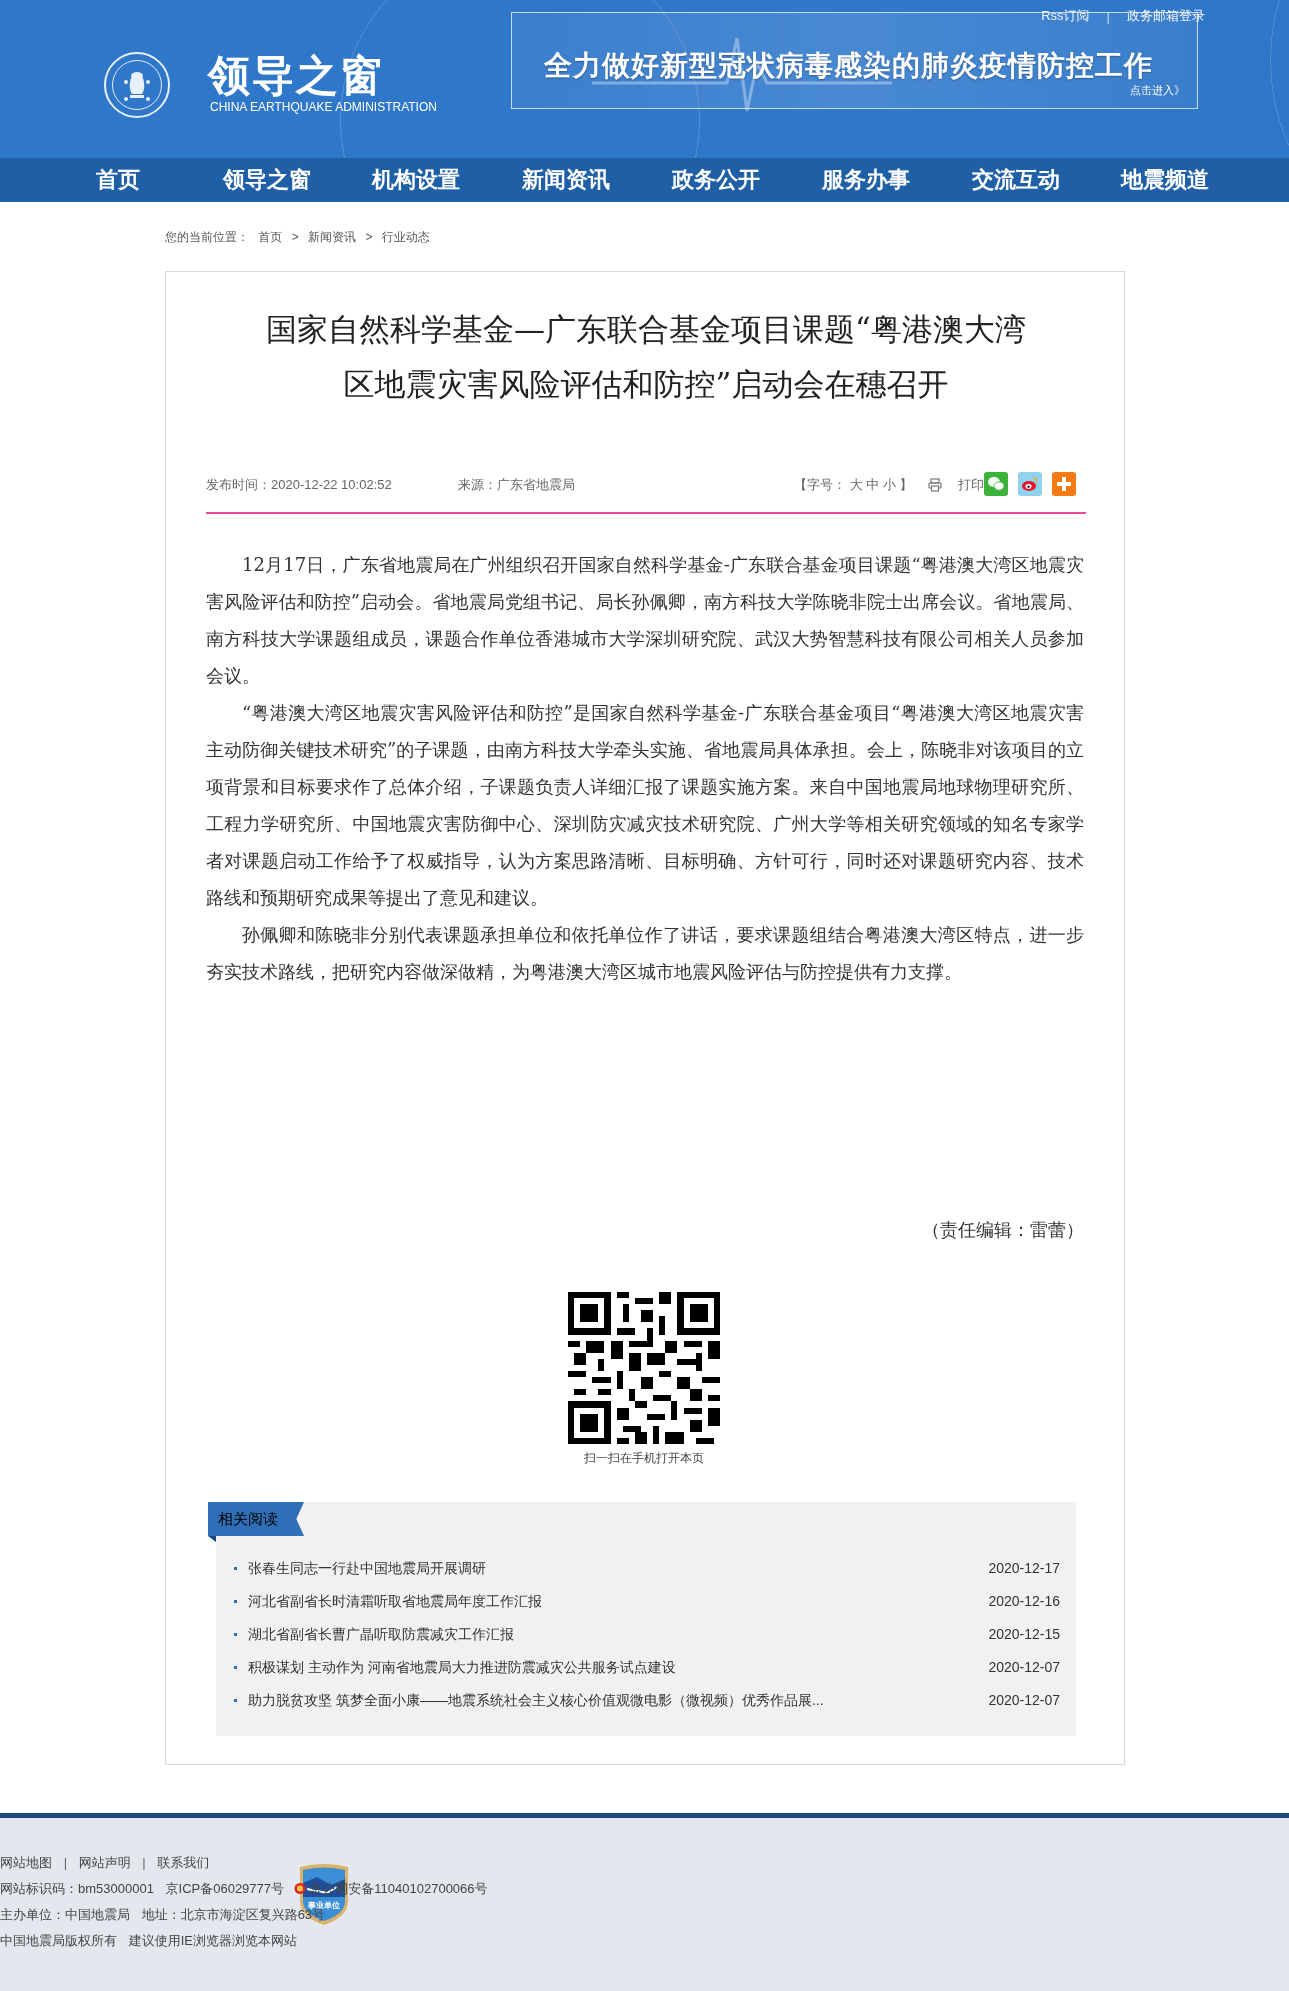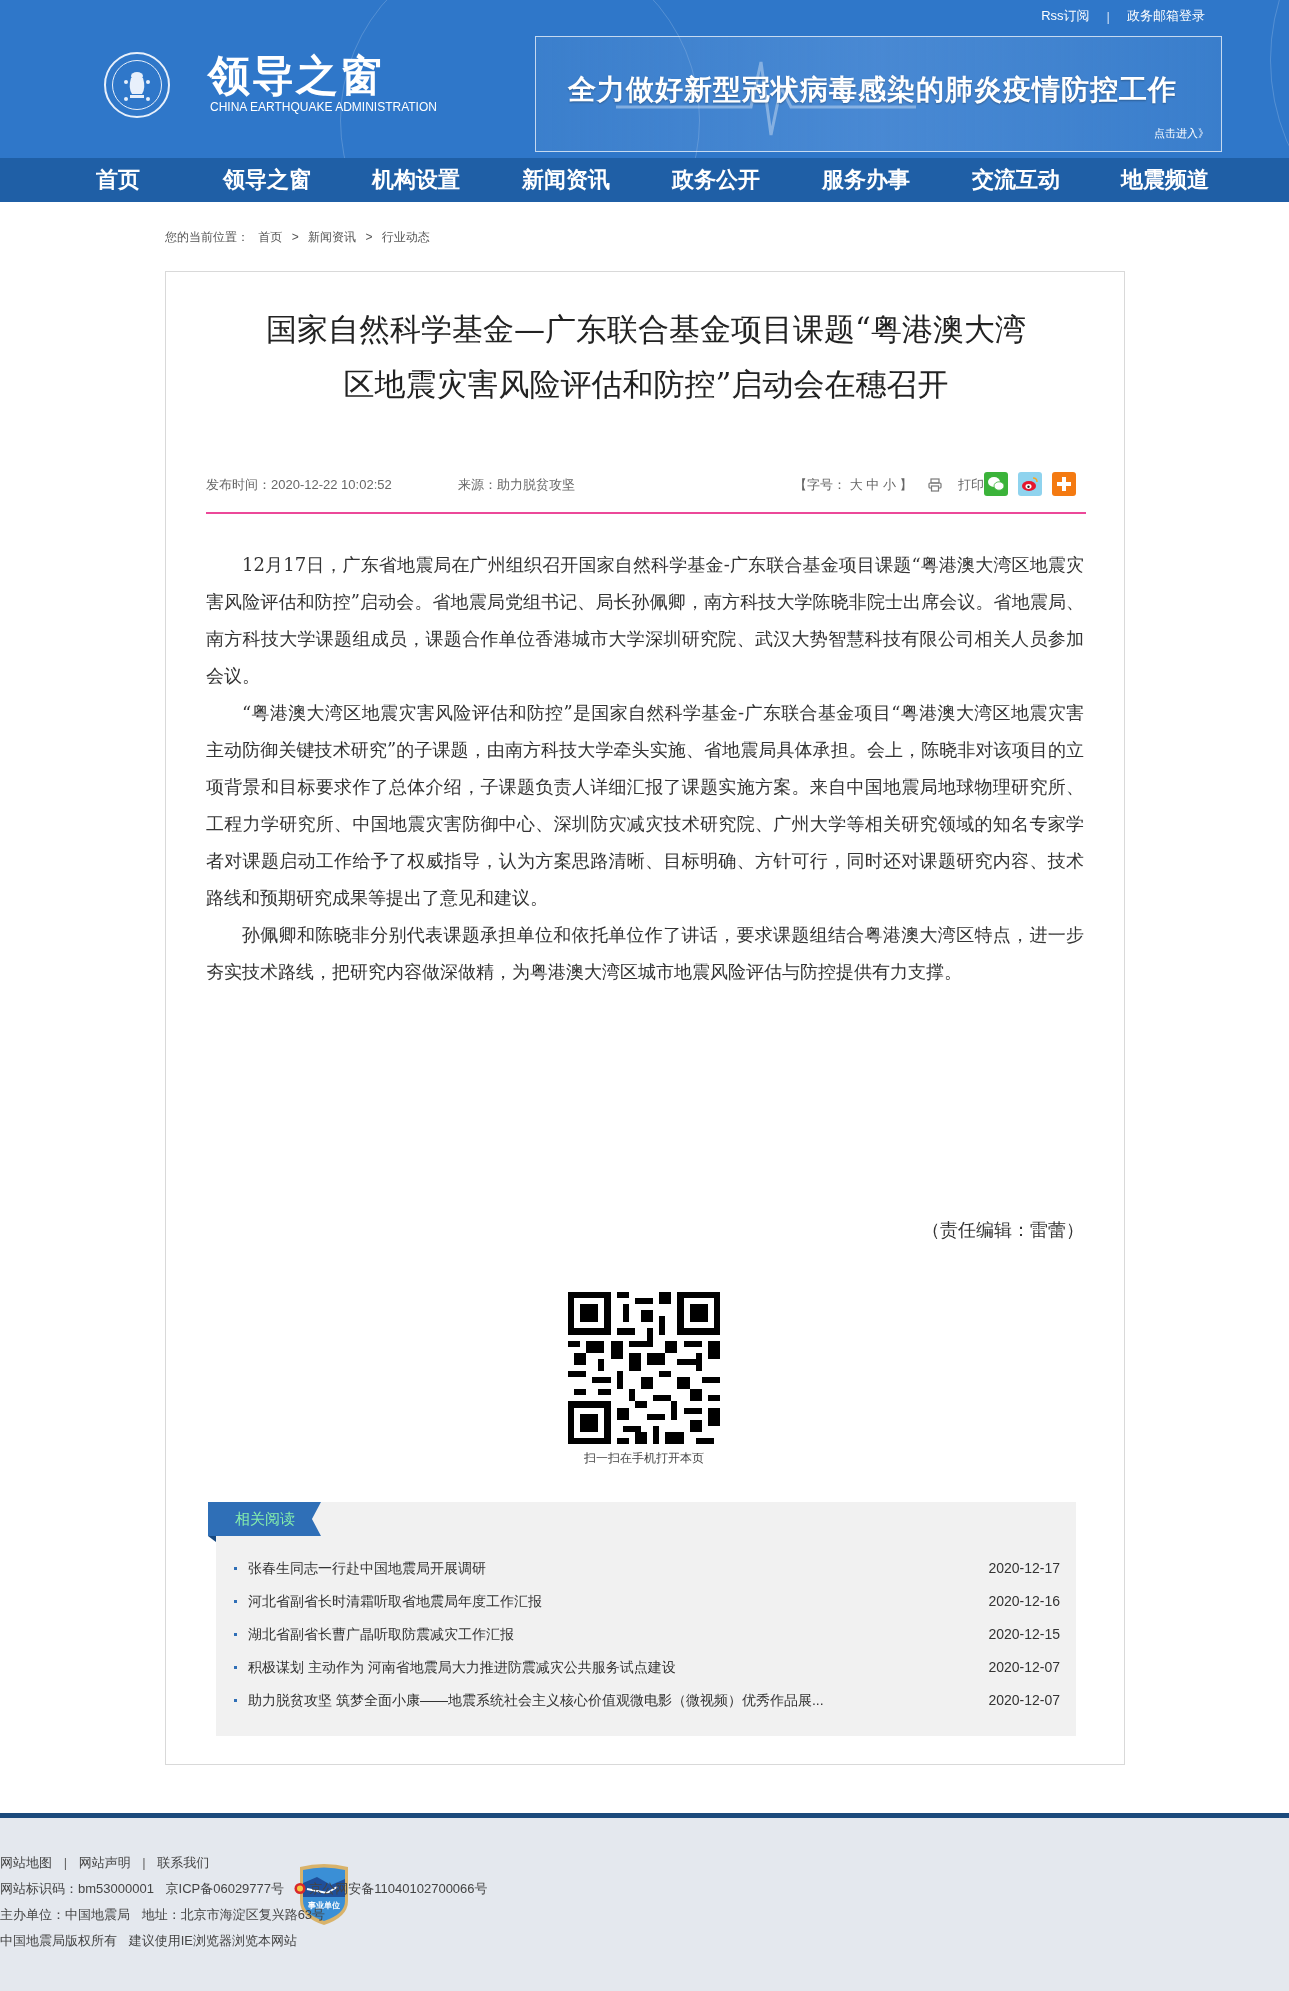--- a/index.html
+++ b/index.html
@@ -5,21 +5,21 @@
   * { box-sizing: border-box; margin: 0; padding: 0; }
   body { width: 1289px; height: 1991px; background: #ffffff; font-family: "Liberation Sans", "DejaVu Sans", sans-serif; color: #333; position: relative; overflow: hidden; }
   .header { position: absolute; left: 0; top: 0; width: 1289px; height: 158px; background: #2f77c9; overflow: hidden; }
   .header .ring { position: absolute; border: 1px solid rgba(255,255,255,0.18); border-radius: 50%; }
   .logo-emblem { position: absolute; left: 104px; top: 52px; width: 66px; height: 66px; border-radius: 50%; border: 2px solid #e8f0fb; display: flex; align-items: center; justify-content: center; }
   .logo-emblem .inner { width: 50px; height: 50px; border-radius: 50%; border: 1px solid #e8f0fb; display: flex; align-items: center; justify-content: center; }
   .logo-cn { position: absolute; left: 208px; top: 48px; font-size: 42px; font-weight: bold; color: #fff; letter-spacing: 2px; font-family: "DejaVu Sans", sans-serif; }
   .logo-en { position: absolute; left: 210px; top: 100px; font-size: 12px; color: #fff; }
   .top-links { position: absolute; right: 84px; top: 7px; font-size: 13px; color: #fff; display: flex; align-items: center; gap: 17px; }
   .top-links .sep { color: #cfe0f5; }
-  .banner { position: absolute; left: 511px; top: 36px; width: 687px; height: 116px; border: 1px solid rgba(255,255,255,0.7); background: linear-gradient(90deg, rgba(255,255,255,0.06), rgba(120,170,230,0.35) 50%, rgba(255,255,255,0.05)); margin-left: 24px; }
+  .banner { position: absolute; left: 511px; top: 12px; width: 687px; height: 97px; border: 1px solid rgba(255,255,255,0.7); background: linear-gradient(90deg, rgba(255,255,255,0.06), rgba(120,170,230,0.35) 50%, rgba(255,255,255,0.05)); }
   .banner-title { position: absolute; left: 32px; top: 34px; font-size: 28px; font-weight: bold; color: #fff; letter-spacing: 1px; text-shadow: 0 1px 2px rgba(0,0,0,0.3); }
   .banner-link { position: absolute; right: 12px; bottom: 10px; font-size: 11px; color: #fff; }
   .banner .pulse { position: absolute; left: 80px; top: 20px; width: 300px; height: 80px; }
   .nav { position: absolute; left: 0; top: 158px; width: 1289px; height: 44px; background: #1f5fa6; }
   .nav-item { position: absolute; top: 0; height: 44px; line-height: 44px; font-size: 22px; font-weight: bold; color: #fff; font-family: "DejaVu Sans", sans-serif; }
   .breadcrumb { position: absolute; left: 165px; top: 229px; font-size: 12px; color: #555; }
   .breadcrumb span { margin-right: 6px; }
   .main-box { position: absolute; left: 165px; top: 271px; width: 960px; height: 1494px; border: 1px solid #d9d9d9; background: #fff; }
   .title { position: absolute; left: 40px; top: 30px; width: 880px; text-align: center; font-family: "DejaVu Serif", "Liberation Serif", serif; font-size: 31px; line-height: 55px; color: #222; }
   .meta { position: absolute; left: 40px; top: 200px; width: 880px; height: 42px; border-bottom: 2px solid #ec4899; font-size: 13px; color: #666; }
@@ -31,21 +31,21 @@
   .share-btn { width: 24px; height: 24px; border-radius: 3px; display: flex; align-items: center; justify-content: center; }
   .share-wechat { background: #3bb33a; }
   .share-weibo { background: #8fd3ee; }
   .share-more { background: #f47a11; }
   .content { position: absolute; left: 40px; top: 274px; width: 878px; font-family: "DejaVu Serif", "Liberation Serif", serif; font-size: 18px; line-height: 37px; color: #333; }
   .content p { text-indent: 2em; text-align: justify; }
   .editor { position: absolute; right: 40px; top: 946px; font-size: 18px; color: #333; font-family: "DejaVu Serif", serif; }
   .qr { position: absolute; left: 402px; top: 1020px; width: 152px; height: 152px; background: #fff; }
   .qr-label { position: absolute; left: 352px; top: 1178px; width: 252px; text-align: center; font-size: 12px; color: #444; }
   .related { position: absolute; left: 50px; top: 1230px; width: 860px; height: 234px; background: #f1f1f1; }
-  .related-tab { position: absolute; left: -8px; top: 0; height: 34px; padding: 0 26px 0 27px; background: #2f6fb7; color: #86efac; font-size: 15px; line-height: 34px; clip-path: polygon(0 0, 100% 0, 92% 50%, 100% 100%, 0 100%); }
+  .related-tab { position: absolute; left: -8px; top: 0; height: 34px; padding: 0 26px 0 10px; background: #2f6fb7; color: #000000; font-size: 15px; line-height: 34px; clip-path: polygon(0 0, 100% 0, 92% 50%, 100% 100%, 0 100%); }
   .related-tab-fold { position: absolute; left: -8px; top: 34px; width: 0; height: 0; border-top: 6px solid #174a82; border-left: 8px solid transparent; }
   .related-list { position: absolute; left: 16px; top: 50px; width: 828px; list-style: none; }
   .related-list li { height: 33px; line-height: 33px; font-size: 14px; color: #333; position: relative; padding-left: 16px; }
   .related-list li::before { content: ""; position: absolute; left: 2px; top: 15px; width: 3px; height: 3px; background: #2f6fb7; }
   .related-list .date { position: absolute; right: 0; top: 0; color: #333; }
   .footer-bar { position: absolute; left: 0; top: 1813px; width: 1289px; height: 5px; background: #1b4a7c; }
   .footer { position: absolute; left: 0; top: 1818px; width: 1289px; height: 173px; background: #e4e8ee; }
   .footer-badge { position: absolute; left: 297px; top: 45px; width: 54px; height: 64px; }
   .footer-lines { position: absolute; left: 0; top: 32px; width: 1289px; font-size: 13px; color: #444; line-height: 26px; }
   .footer-lines .links span.sep { margin: 0 8px; color: #666; }
@@ -111,21 +111,21 @@
 </div>
 
 <div class="main-box">
   <div class="title">
     <div>国家自然科学基金—广东联合基金项目课题“粤港澳大湾</div>
     <div>区地震灾害风险评估和防控”启动会在穗召开</div>
   </div>
 
   <div class="meta">
     <span class="pub">发布时间：2020-12-22 10:02:52</span>
-    <span class="src">来源：助力脱贫攻坚</span>
+    <span class="src">来源：广东省地震局</span>
     <span class="fontsize">
       <span>【字号：</span>
       <a>大</a>
       <a>中</a>
       <a>小</a>
       <span>】</span>
     </span>
     <span class="print">
       <svg width="14" height="14" viewBox="0 0 14 14">
         <rect x="3" y="1" width="8" height="4" fill="none" stroke="#777" stroke-width="1.2"></rect>

